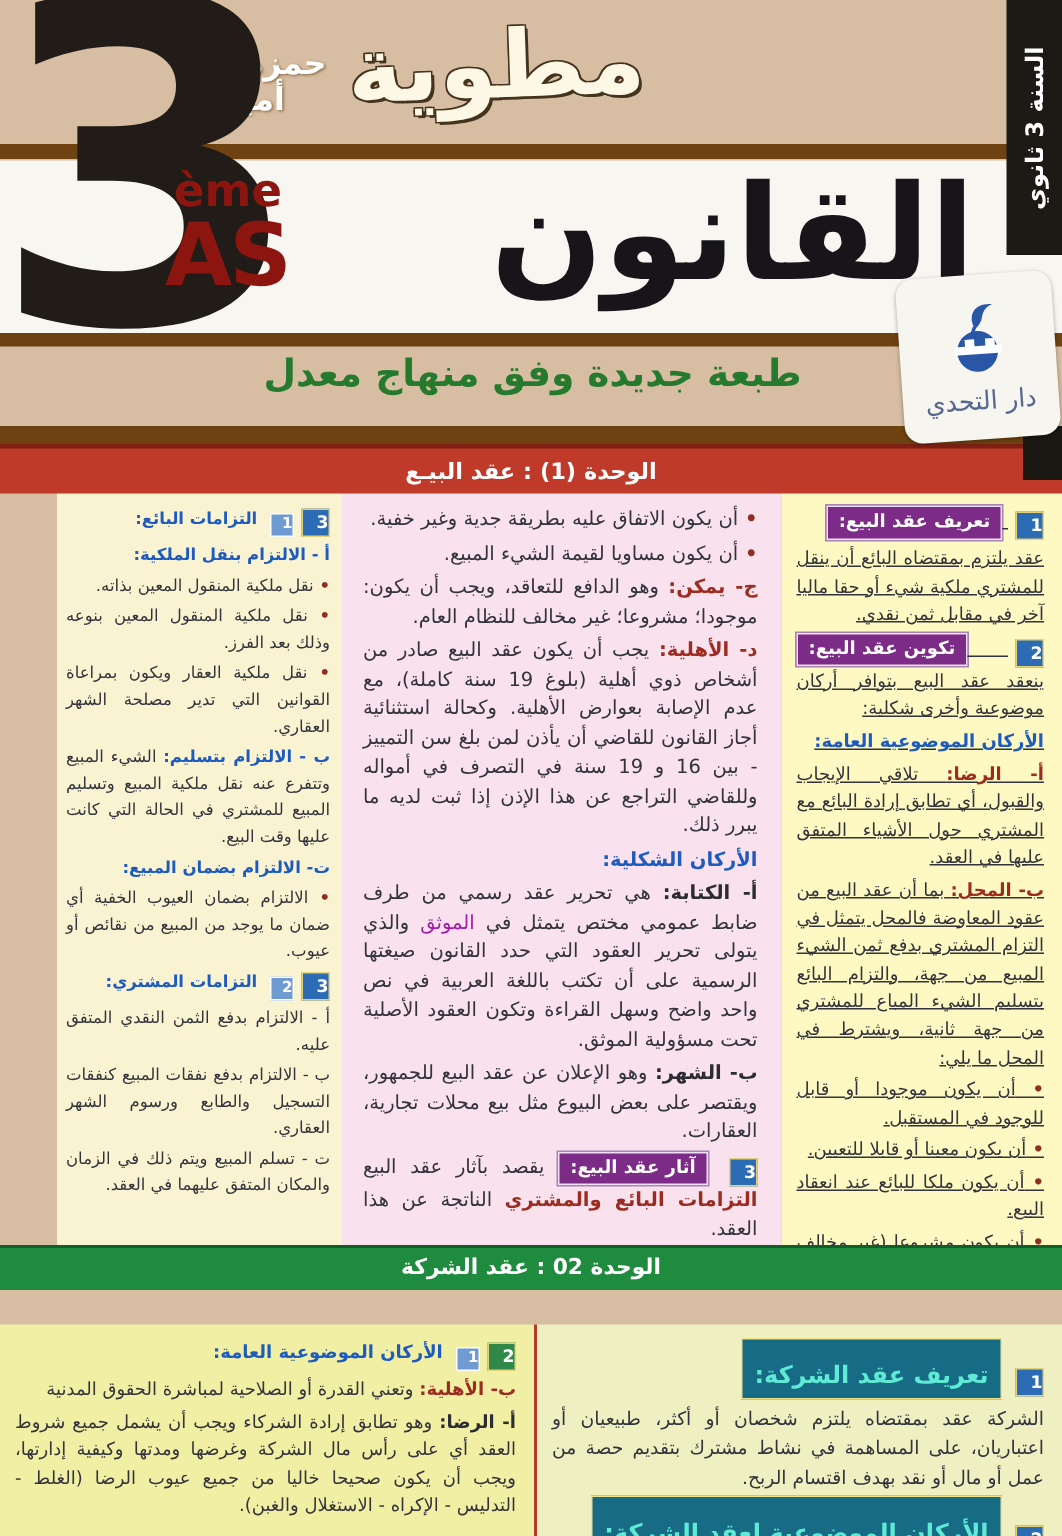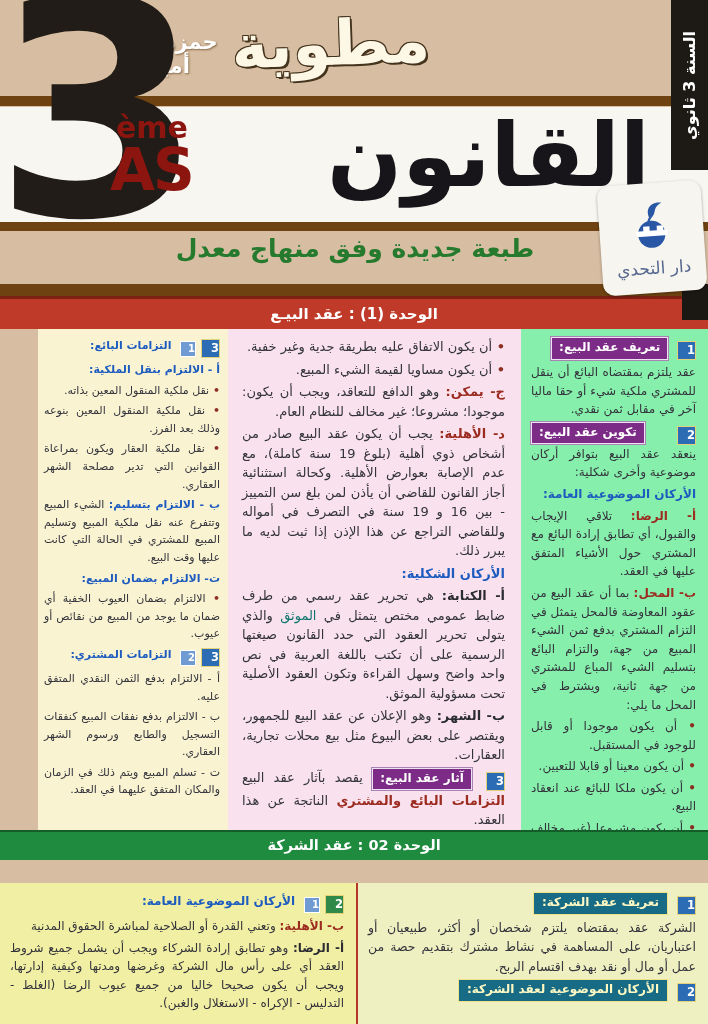--- a/index.html
+++ b/index.html
@@ -34,40 +34,40 @@
            color:#267a2e;z-index:3;}
   
   .banner{position:absolute;left:0;right:0;color:#fff;font-weight:bold;text-align:center;z-index:5;}
   .banner.red{top:296px;height:30px;line-height:30px;font-size:15px;background:#bf3a28;border-top:3px solid #7e2014;}
   .banner.green{top:830px;height:28px;line-height:26px;font-size:14.5px;background:#1f8b3e;border-top:2px solid #145c28;}
   
   .cols{position:absolute;left:0;right:0;display:flex;direction:rtl;}
   .cols1{top:326px;height:529px;}
   .cols2{top:883px;height:141px;}
   .col{box-sizing:border-box;overflow:hidden;color:#33333b;}
-  .col.blue{width:187px;background:#86efac;padding:8px 12px 0 10px;font-size:12px;line-height:1.55;}
+  .col.blue{width:187px;background:#fef9c3;padding:8px 12px 0 10px;font-size:12px;line-height:1.55;text-decoration:underline;}
   .col.pink{width:293px;background:#f9e2ee;padding:8px 16px 0 14px;font-size:13px;line-height:1.5;}
   .col.yellow{width:190px;background:#f9f3d2;padding:8px 8px 0 6px;font-size:11px;line-height:1.6;}
   .col.u2right{width:352px;background:#eef0c2;border-left:2px solid #b5382a;padding:6px 12px 0 10px;font-size:12.5px;line-height:1.55;}
   .col.u2left{width:356px;background:#f1efa3;padding:6px 12px 0 10px;font-size:12px;line-height:1.55;}
   .col p{margin:3px 0;text-align:justify;text-align-last:right;}
   .b::before{content:"• ";color:#8d2f23;font-weight:bold;}
   .badge{display:inline-block;min-width:17px;height:17px;background:#2b6cb5;color:#fff;font-weight:bold;
          text-align:center;line-height:17px;font-size:11.5px;border:1px solid #e4d27b;margin-left:5px;vertical-align:-3px;}
   .badge.sub{min-width:14px;height:14px;line-height:14px;font-size:10px;background:#6f9bd2;border-color:#fff;}
   .badge.greenb{background:#2f8a4a;}
   .plabel{display:inline-block;background:#7c2b87;color:#fff;font-weight:bold;font-size:12px;
           padding:0 7px 2px;border:1px solid #efe2f2;box-shadow:0 0 0 1px #a884b5;}
-  .tlabel{display:inline-block;background:#176b85;color:#fef9c3;font-weight:bold;font-size:12px;
-          padding:0 8px 2px;border:1px solid #f0e387;}
+  .tlabel{display:inline-block;background:#176b85;color:#5eead4;font-weight:bold;font-size:16px;
+          padding:12px 8px 2px;border:1px solid #f0e387;}
   .hblue{color:#1d5bbf;font-weight:bold;}
   .hgreen{color:#1d8a3c;font-weight:bold;}
   .lead-maroon{color:#9c2b20;font-weight:bold;}
   .lead-dark{color:#2c2c33;font-weight:bold;}
-  .inline-blue{color:#0f766e;}
+  .inline-blue{color:#a21caf;}
   .red-run{color:#9c2b20;font-weight:bold;}
 </style>
 </head>
 <body>
 
 <div class="page">
 
   <div class="header">
     <div class="stripe s1"></div>
     <div class="white-band"></div>

